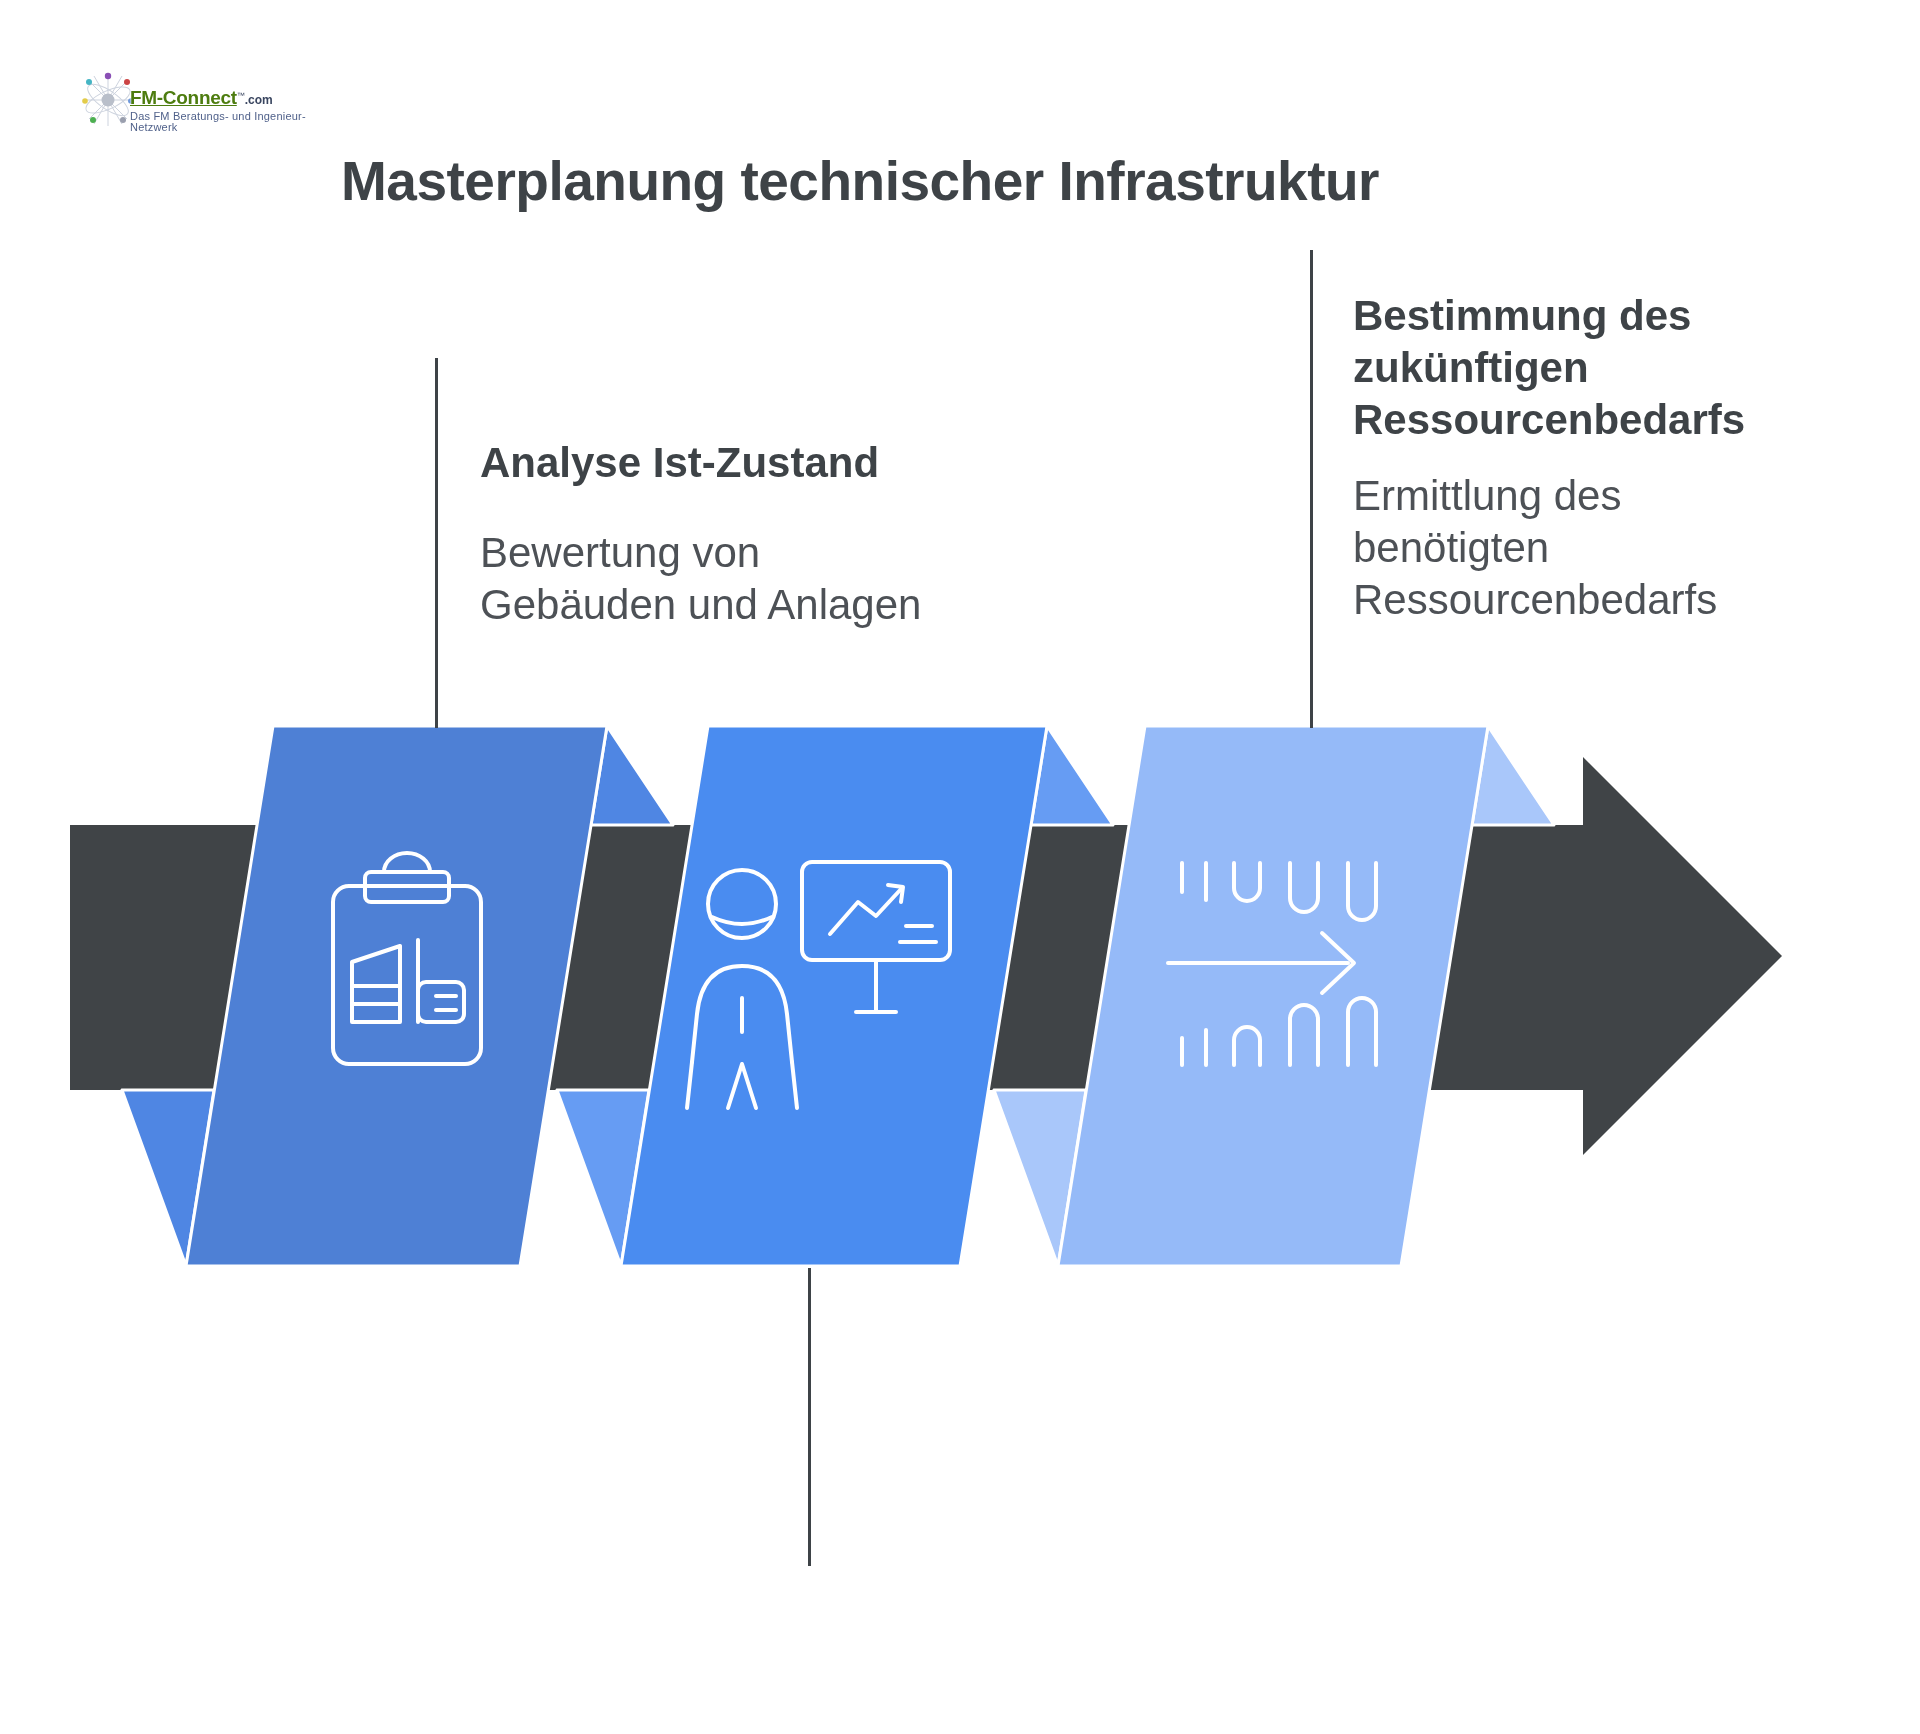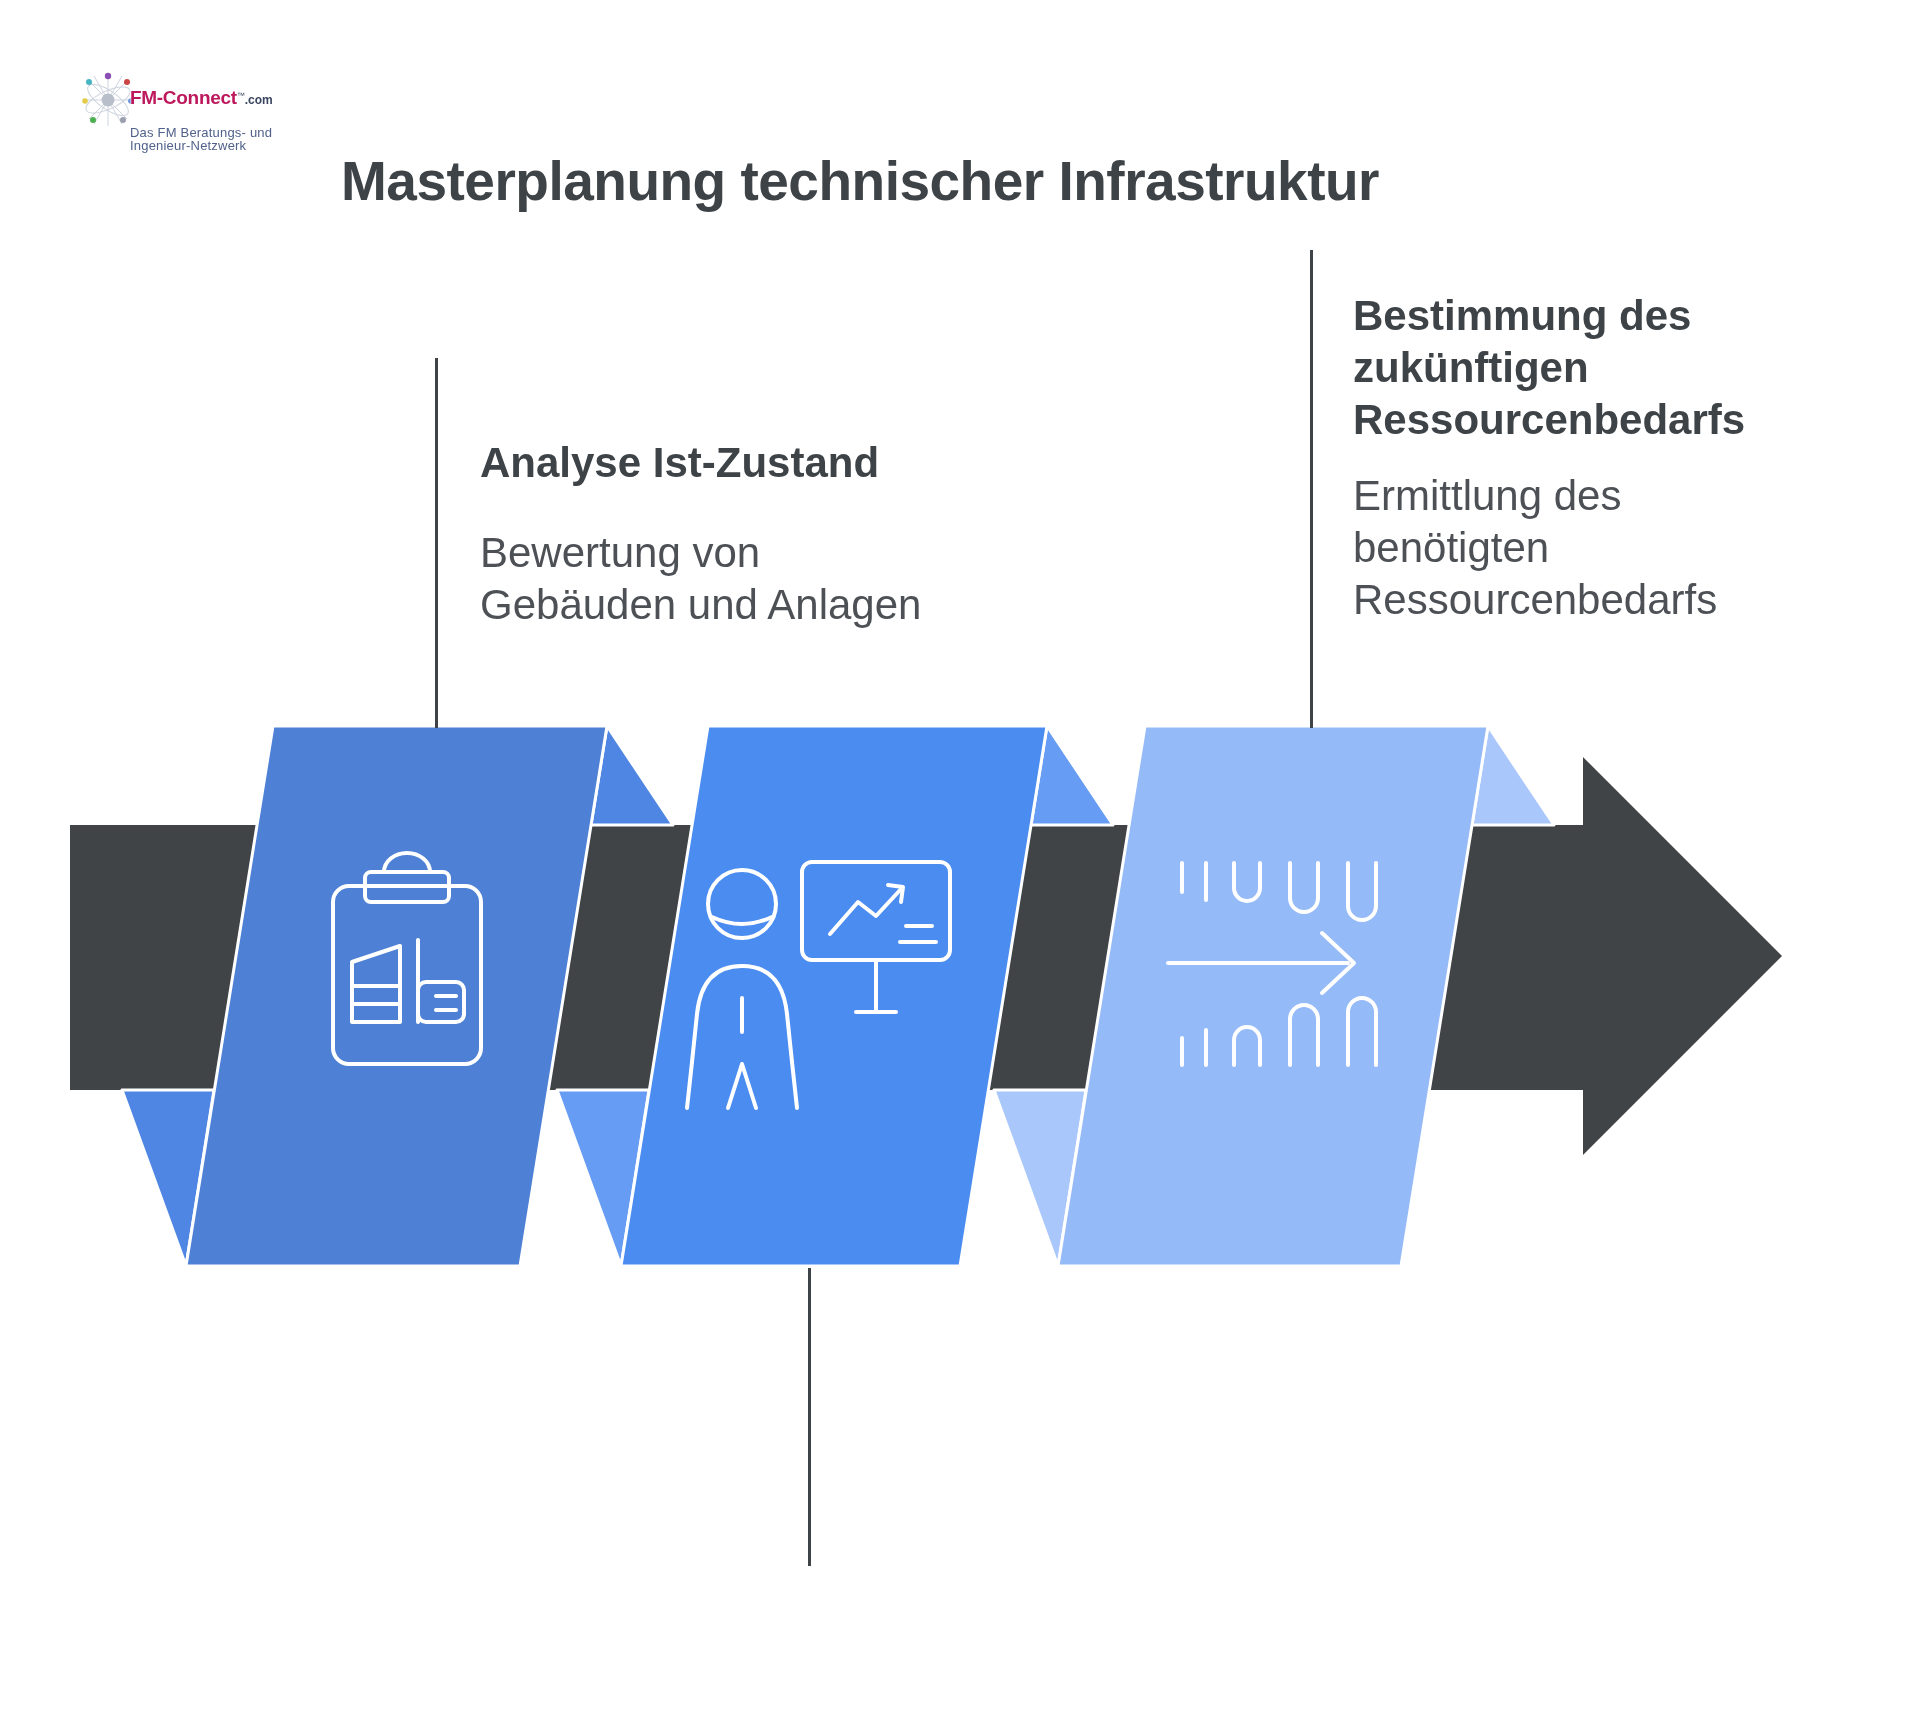--- a/index.html
+++ b/index.html
@@ -3,25 +3,25 @@
 <meta charset="utf-8">
 <style>
   html,body{margin:0;padding:0;}
   body{background:#ffffff;font-family:"Liberation Sans",sans-serif;}
   .canvas{position:relative;width:1920px;height:1734px;background:var(--background,#fff);overflow:hidden;}
 
   
   .logo{position:absolute;left:86px;top:74px;width:220px;height:64px;}
   .logo-burst{position:absolute;left:-6px;top:-2px;}
   .logo-text{position:absolute;left:44px;top:14px;line-height:1;}
-  .logo-brand{font-weight:700;font-size:19px;color:#be185d;letter-spacing:-0.3px;
-    text-shadow:0 0 3px #fff,0 0 3px #fff;}
+  .logo-brand{font-weight:700;font-size:19px;color:#4d7c0f;letter-spacing:-0.3px;
+    text-shadow:0 0 3px #fff,0 0 3px #fff;text-decoration:underline;}
   .logo-tm{font-size:8px;color:#3a4660;vertical-align:super;}
   .logo-suffix{font-weight:700;font-size:12px;color:#3a4660;}
-  .logo-tagline{display:block;margin-top:19px;font-size:13px;color:#50618a;letter-spacing:0.2px;
+  .logo-tagline{display:block;margin-top:4px;font-size:11px;color:#50618a;letter-spacing:0.2px;
     text-shadow:0 0 2px #fff;}
 
   
   .title{position:absolute;left:160px;top:112px;width:1400px;text-align:center;
     font-size:55px;font-weight:700;letter-spacing:-0.5px;color:var(--title-text,#3e4347);}
 
   
   .diagram{position:absolute;left:0;top:0;width:1920px;height:1734px;}
   .arrow-shape{fill:var(--arrow,#404447);}
   .r1{fill:var(--ribbon1,#4e80d5);}

